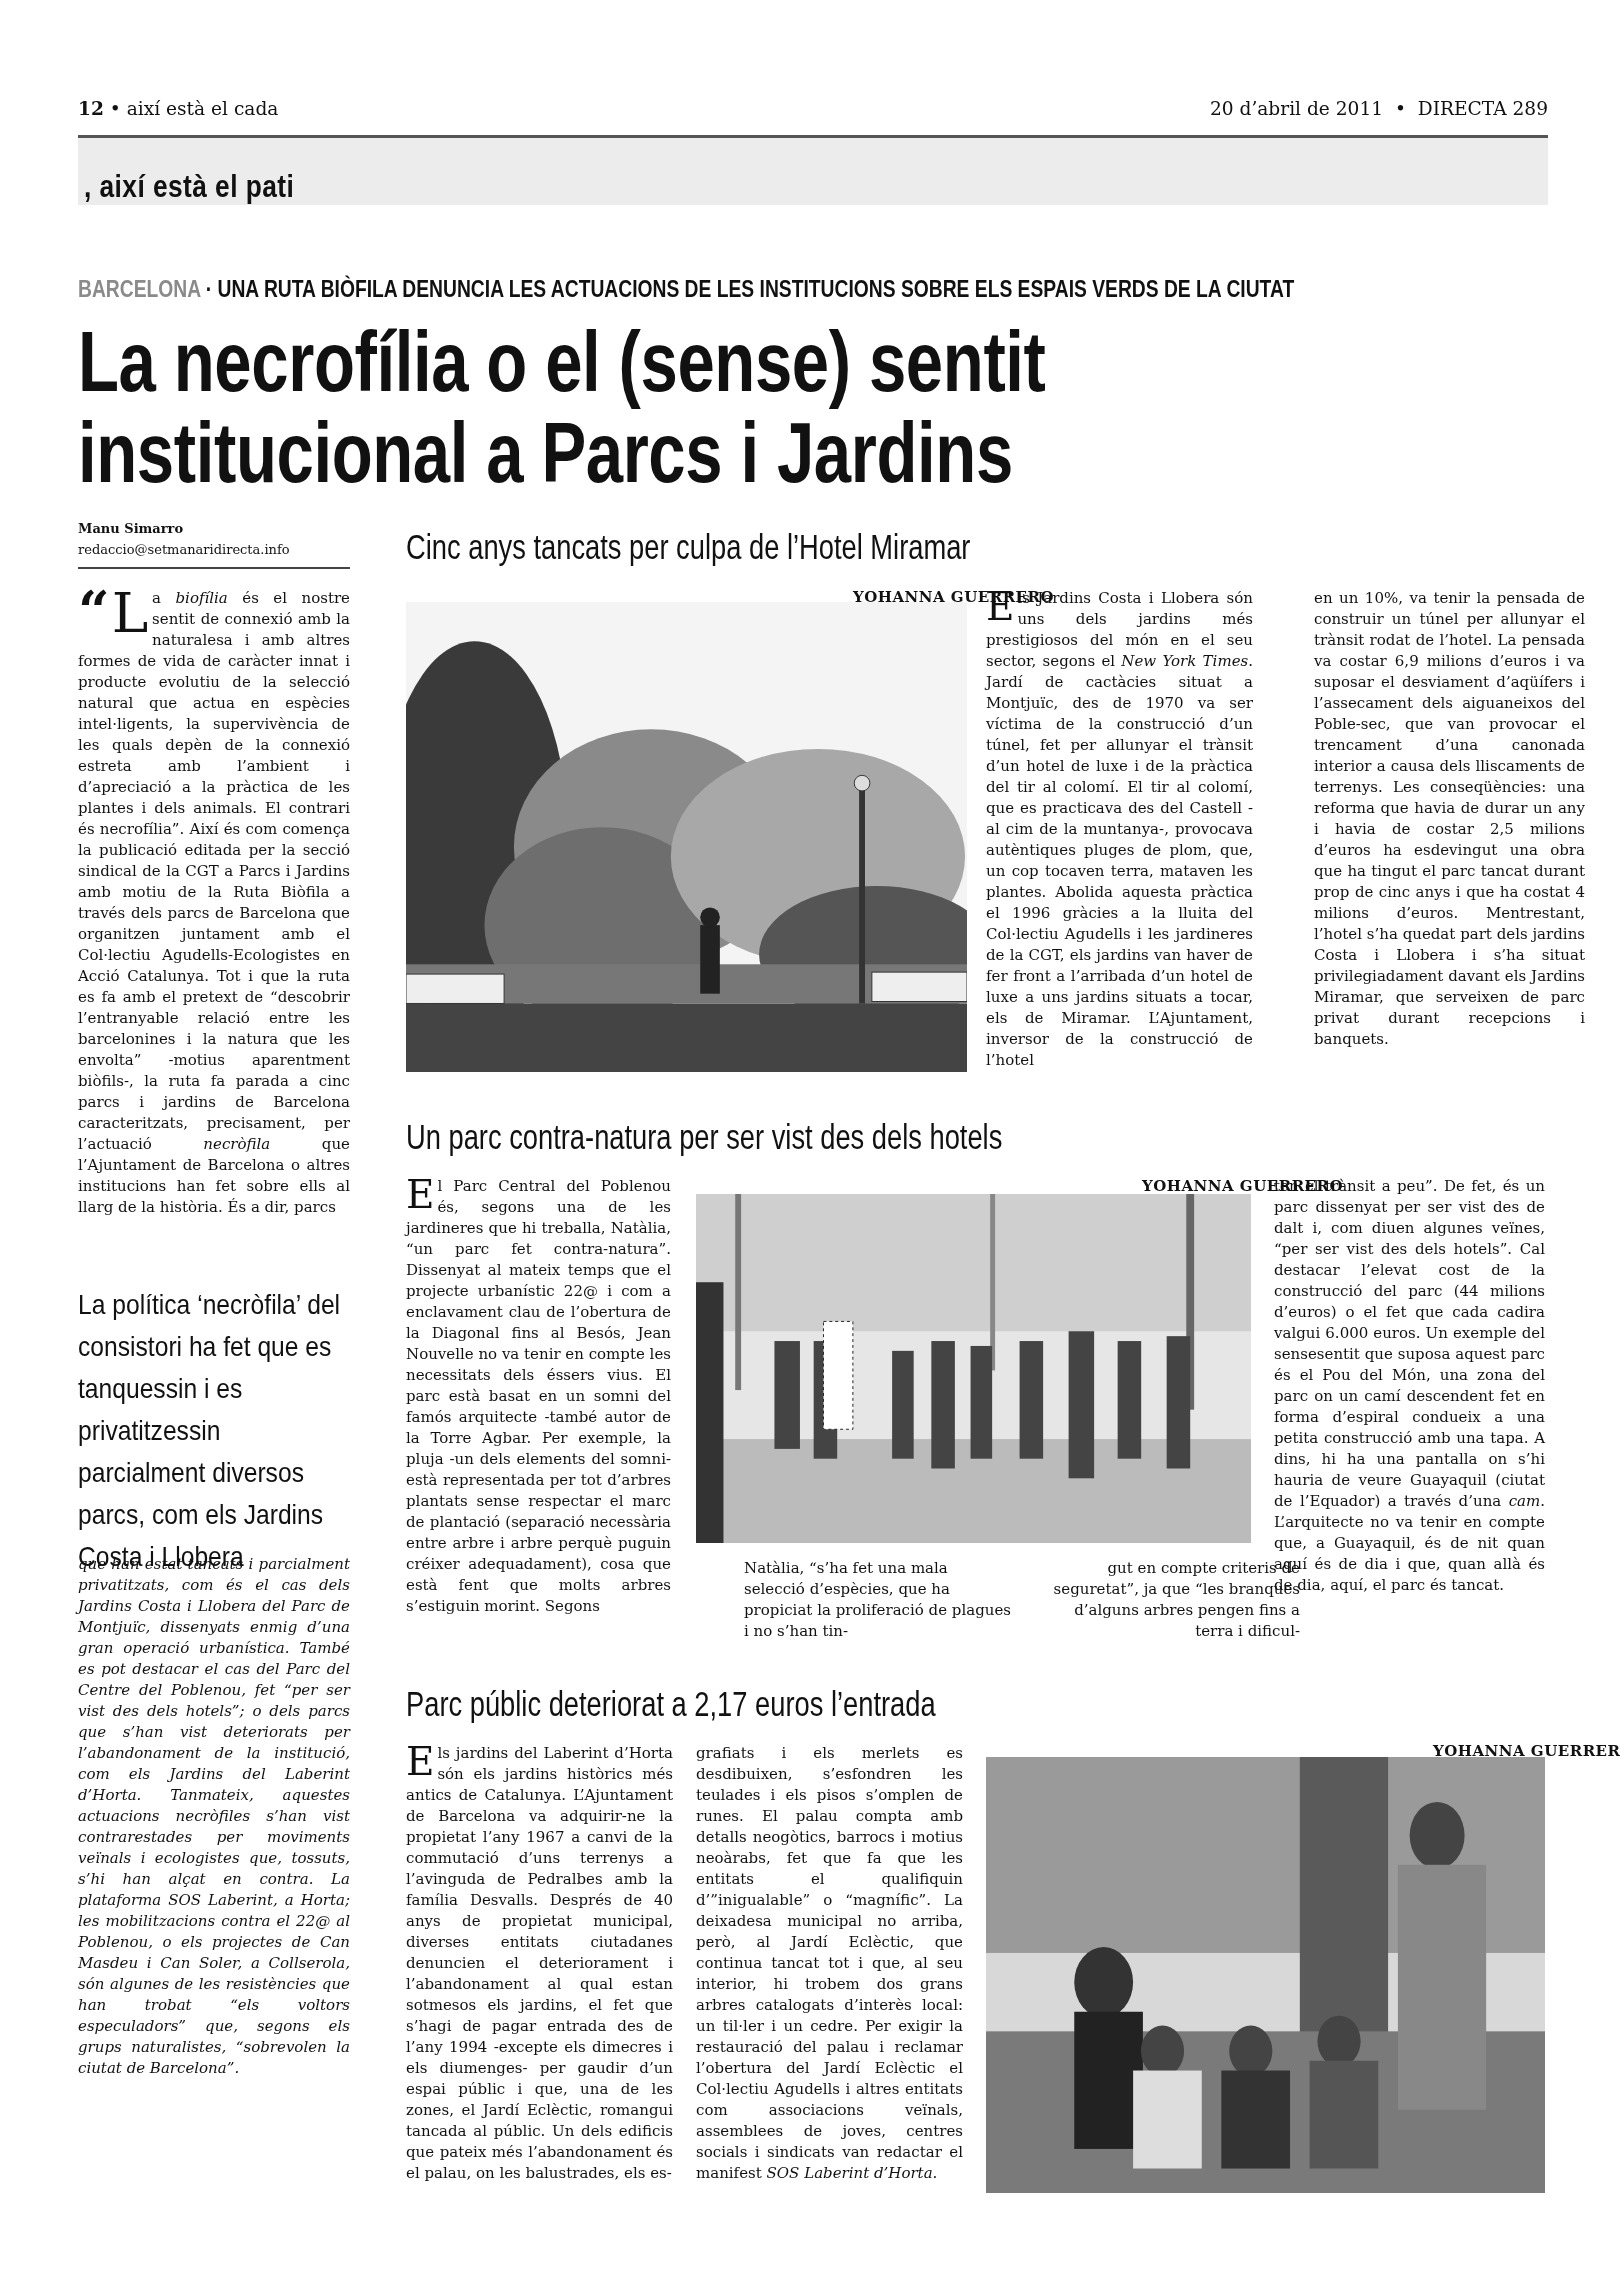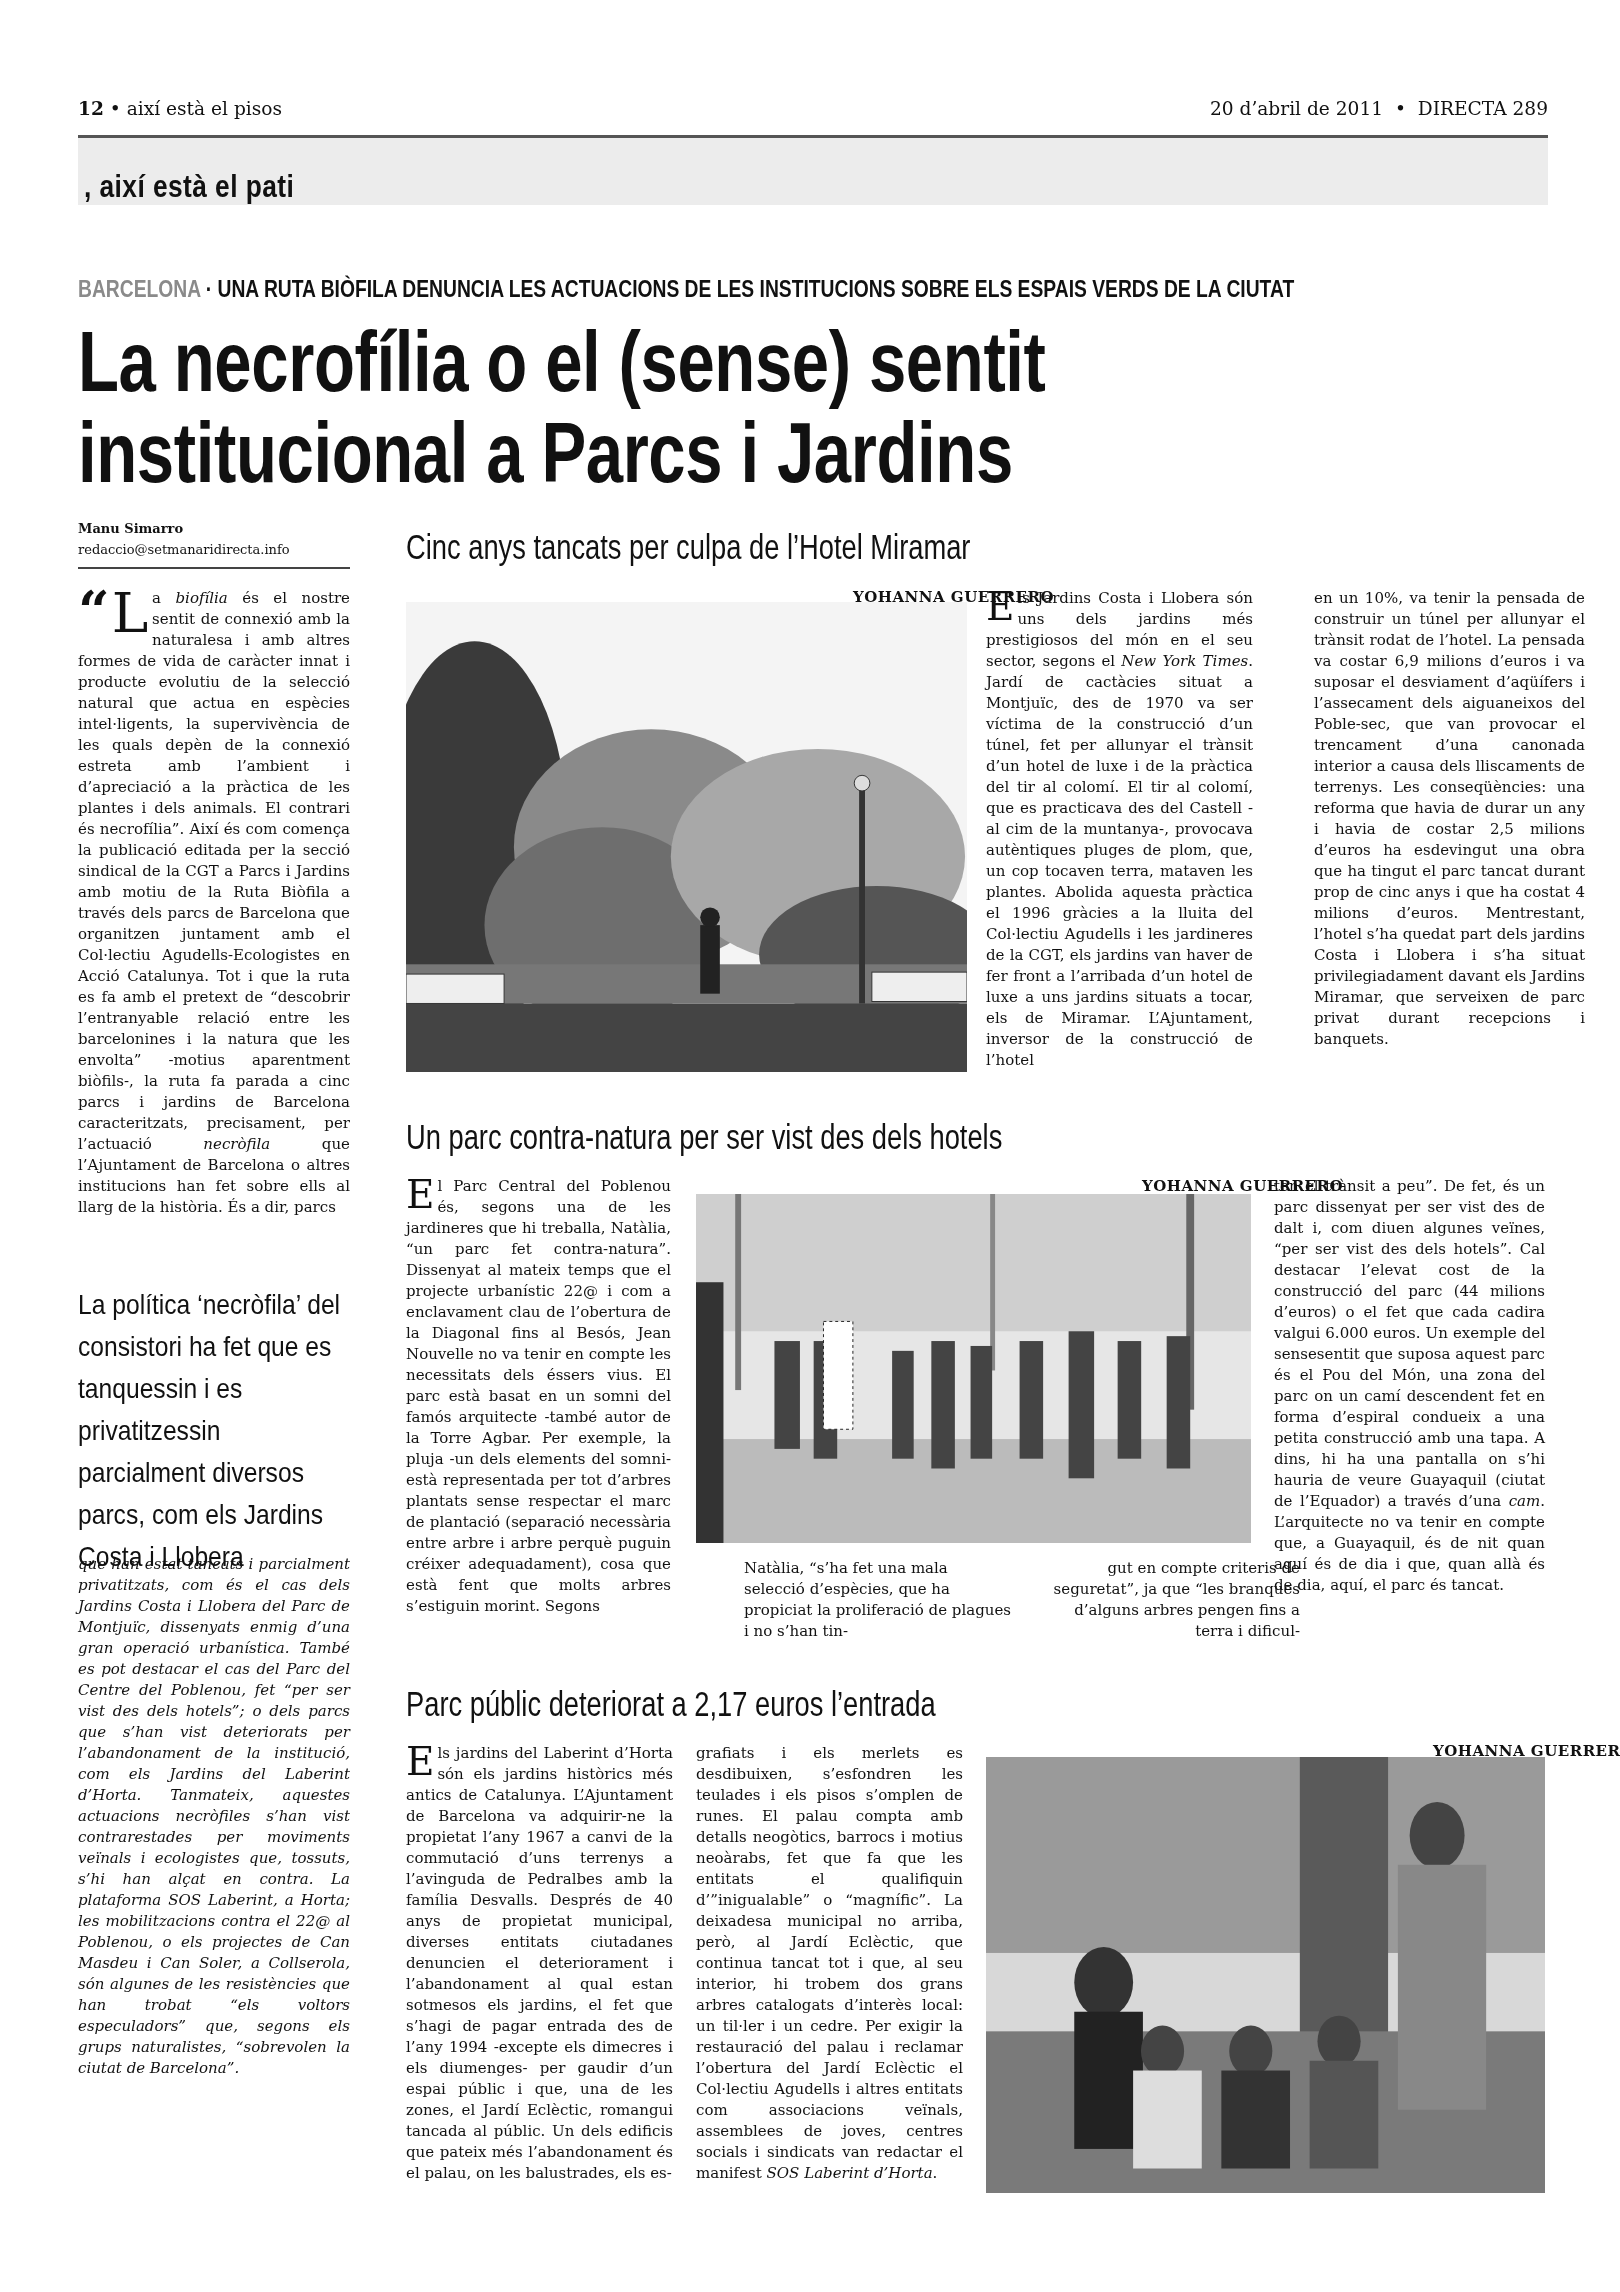--- a/index.html
+++ b/index.html
@@ -27,21 +27,21 @@
   .credit{font-size:15px;letter-spacing:0.5px;font-weight:bold;white-space:nowrap;}
   .photo{overflow:hidden;}
   .photo svg{display:block;width:100%;height:100%;}
 </style>
 </head>
 <body>
 
 <div class="abs folio serif" style="left:78px;">
   <b>12</b>
   <span>•</span>
-  <span>així està el pisos</span>
+  <span>així està el cada</span>
 </div>
 <div class="abs folio serif" style="right:72px;">
   <span>20 d’abril de 2011</span>
   &nbsp;<span>•</span>&nbsp;
   <span>DIRECTA 289</span>
 </div>
 <div class="abs rule-top"></div>
 <div class="abs band"></div>
 <div class="abs band-title">, així està el pati</div>
 

